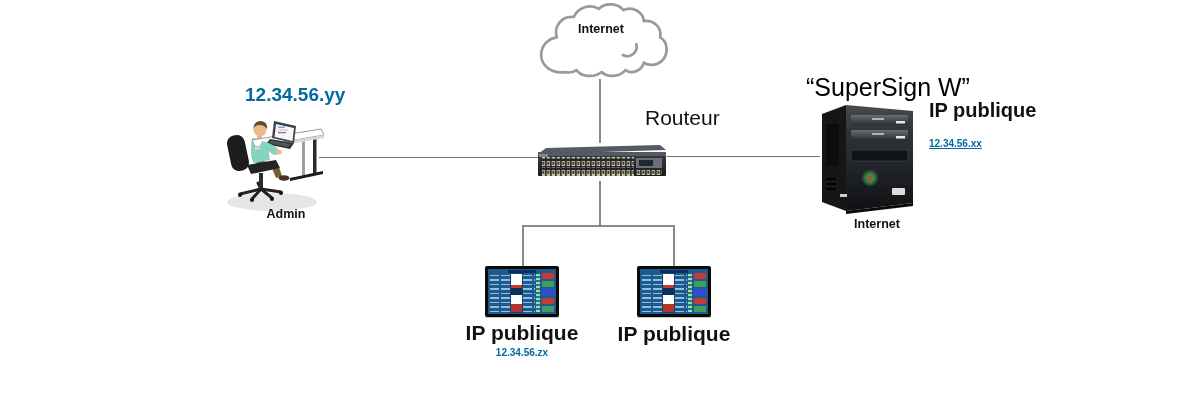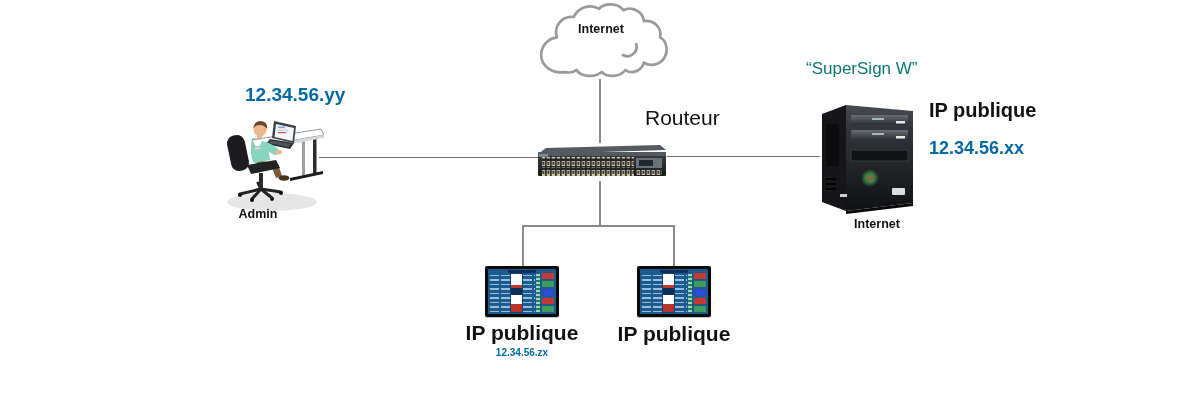--- a/index.html
+++ b/index.html
@@ -9,21 +9,21 @@
   }
   .abs{position:absolute;}
   
   .line{position:absolute;background:#8a8a8a;}
   .line.thin{background:#707070;}
   
   .ip-red{position:absolute;color:#0369a1;font-weight:700;white-space:nowrap;}
   .black-label{position:absolute;color:#111;white-space:nowrap;}
   .node-caption{position:absolute;color:#111;font-weight:700;font-size:12.5px;text-align:center;}
   .center-text{text-align:center;}
-  .green-title{position:absolute;color:#0f766e;font-size:17px;white-space:nowrap;}
+  .green-title{position:absolute;color:#000000;font-size:25px;white-space:nowrap;margin-top:14px;}
   
   .display{
     position:absolute;width:74px;height:51px;background:#0a0a0a;
     border-radius:2px;padding:3px;box-sizing:border-box;
     box-shadow:0 1px 0 #c9c9c9;
   }
   .screen{position:relative;width:100%;height:100%;background:#1d5a8e;overflow:hidden;}
   .scr-title{position:absolute;left:30%;top:1px;width:40%;height:3px;background:#0a2f5c;}
   .scr-rows{
     position:absolute;left:2px;top:6px;right:21px;bottom:2px;
@@ -138,21 +138,21 @@
       <rect x="54" y="16.5" width="7" height="1.6" fill="#7aa7d8"></rect>
       <rect x="54" y="19.5" width="10" height="1.2" fill="#c0cdd8"></rect>
       <rect x="54" y="22" width="8" height="1.2" fill="#c55a4e"></rect>
       <polygon points="46,29 70,33 66,39 42,34" fill="#2e3136"></polygon>
       <polygon points="47,30.5 67,34 64,37 45,33" fill="#50555b"></polygon>
 
       <path d="M38 31 Q48 33 55 40 L57 44 L50 45 Q42 39 35 38 Z" fill="#85d4bd"></path>
       <rect x="51" y="40" width="7" height="4" rx="2" fill="#ecb98d"></rect>
     </svg>
   </div>
-  <div class="node-caption" style="left:208px;top:207px;width:100px;">Admin</div>
+  <div class="node-caption" style="left:236px;top:207px;width:100px;">Admin</div>
 
   <div class="green-title" style="left:806px;top:59px;">“SuperSign W”</div>
 
   <div class="abs" style="left:820px;top:102px;width:96px;height:112px;">
     <svg viewBox="0 0 96 112" width="96" height="112" aria-hidden="true">
       <defs>
         <linearGradient id="gfront" x1="0" y1="0" x2="0" y2="1">
           <stop offset="0" stop-color="#484c51"></stop>
             <stop offset="0.25" stop-color="#303439"></stop>
             <stop offset="1" stop-color="#101113"></stop>
@@ -182,21 +182,21 @@
       <rect x="31" y="48" width="57" height="11" fill="#101214" stroke="#3a3e43" stroke-width="1"></rect>
       <circle cx="50" cy="76" r="9" fill="url(#glogo)" opacity="0.85"></circle>
       <rect x="72" y="86" width="13" height="7" rx="1" fill="#dddddd"></rect>
       <rect x="20" y="92" width="7" height="3" fill="#ffffff" opacity="0.8"></rect>
       <polygon points="26,109 93,101 93,104 26,112" fill="#0a0a0b"></polygon>
     </svg>
   </div>
   <div class="node-caption" style="left:829px;top:217px;width:96px;">Internet</div>
 
   <div class="black-label" style="left:929px;top:99px;font-size:20px;font-weight:700;">IP publique</div>
-  <div class="ip-red" style="left:929px;top:138px;font-size:18px;">12.34.56.xx</div>
+  <div class="ip-red" style="left:929px;top:138px;font-size:10px;text-decoration:underline;">12.34.56.xx</div>
 
   <div class="display" style="left:485px;top:266px;">
     <div class="screen">
       <div class="scr-title"></div>
       <div class="scr-rows"></div>
       <div class="scr-colgaps"></div>
       <div class="scr-center"></div>
       <div class="scr-side"></div>
       <div class="scr-blocks">
         <i class="blk-r"></i>

